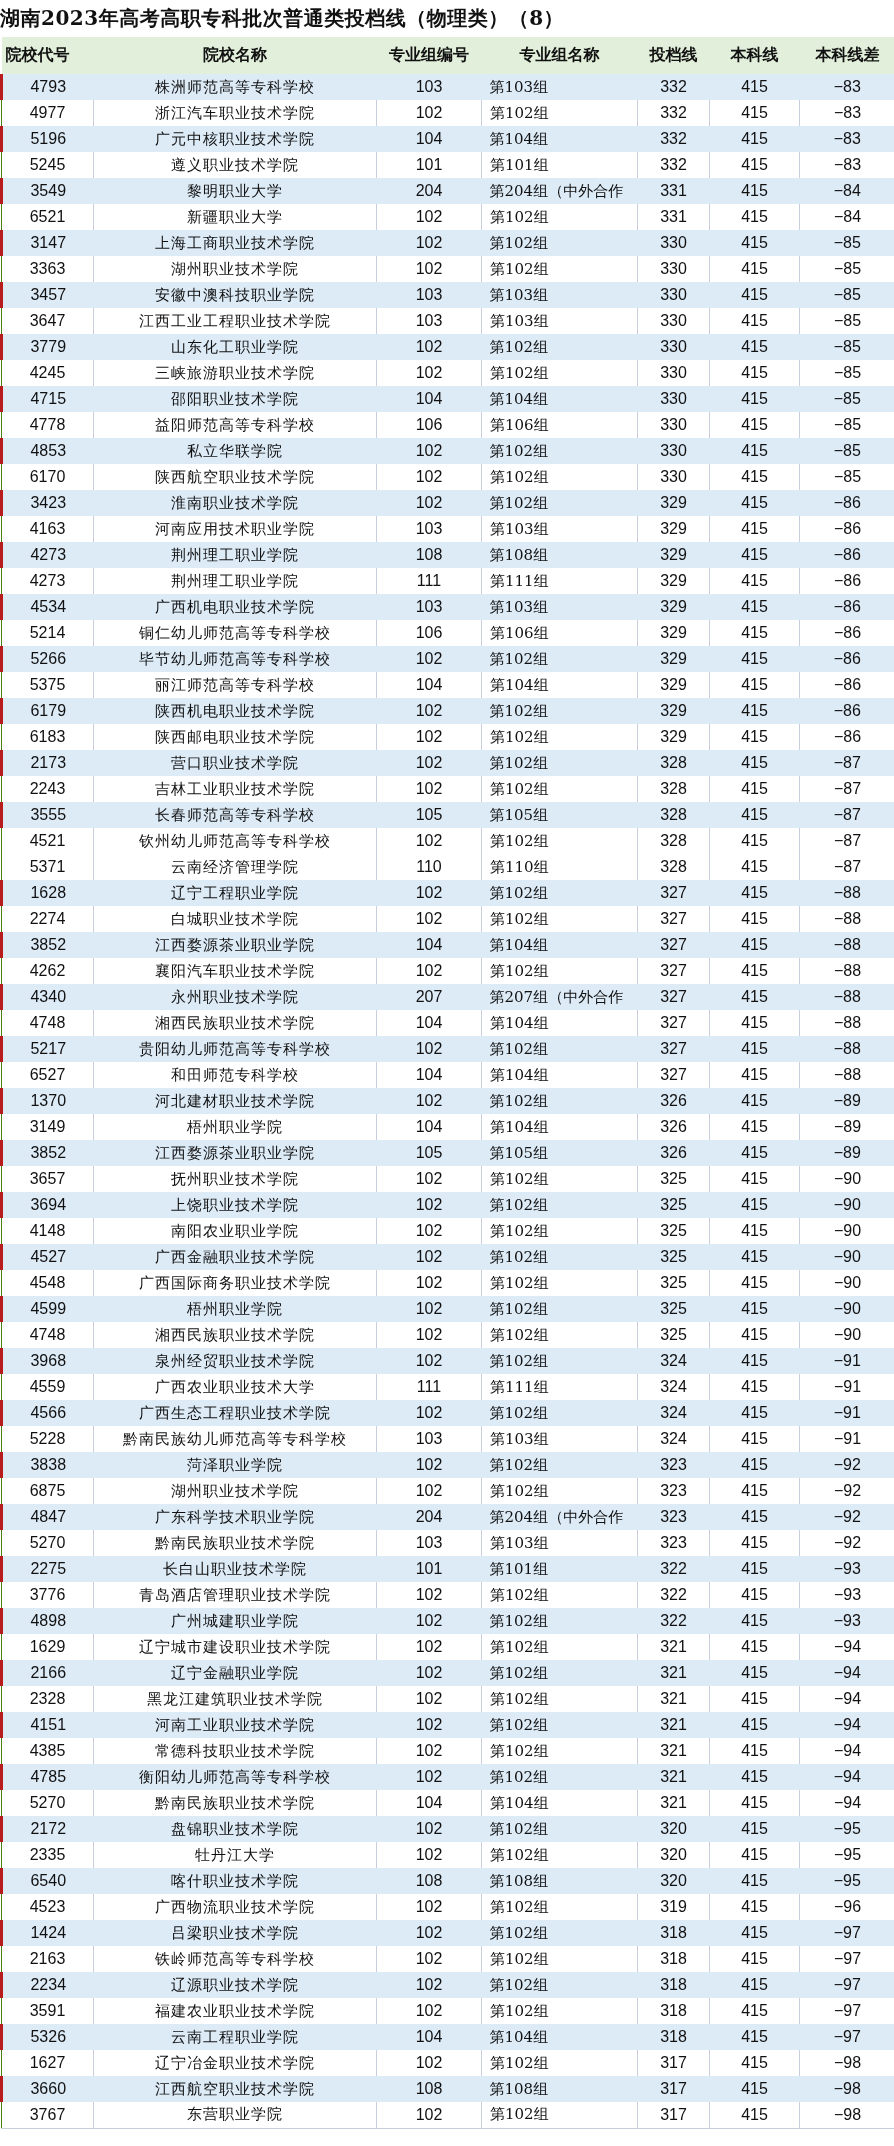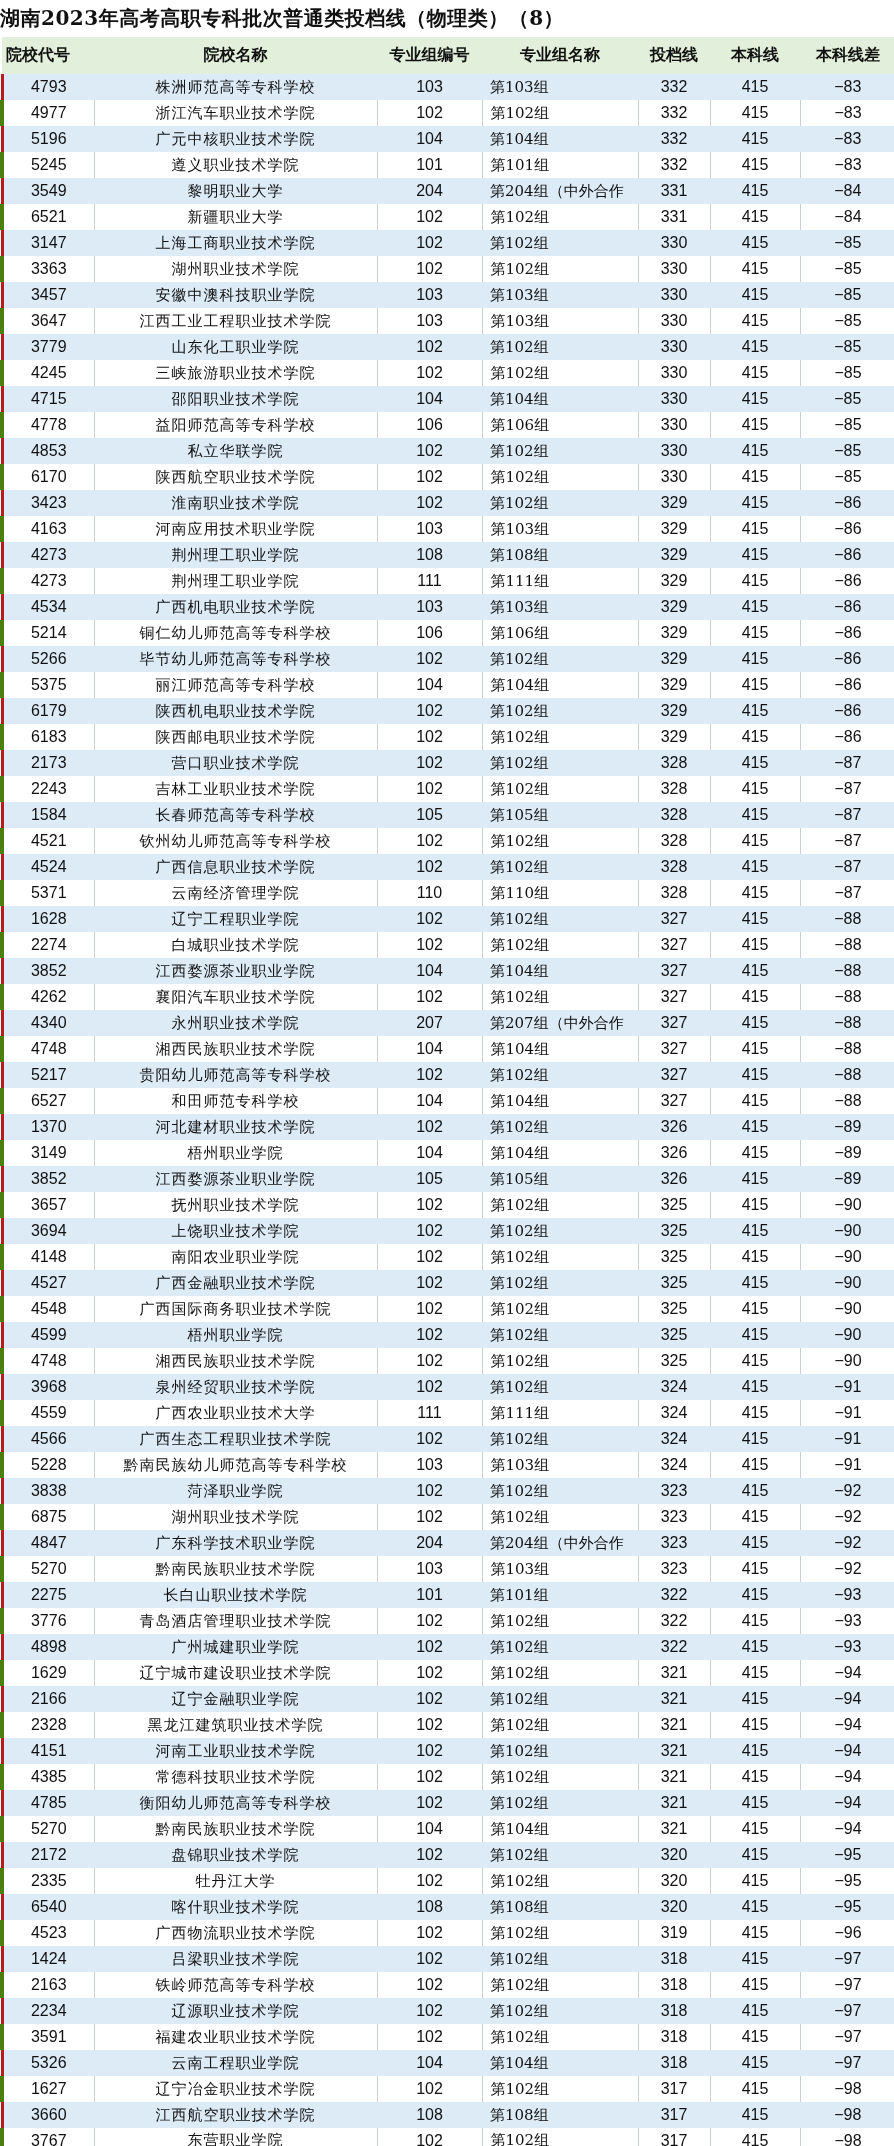--- a/index.html
+++ b/index.html
@@ -19,21 +19,21 @@
   }
   thead th.l { text-align: left; padding-left: 4px; }
   tbody tr { height: 26px; }
   tbody tr.odd { background: #ddebf7; }
   tbody tr.even { background: #ffffff; }
   tbody td {
     padding: 0; font-size: 16px; text-align: center; white-space: nowrap; overflow: hidden;
     font-family: "Liberation Sans", sans-serif;
   }
   tbody tr.even td { border-left: 1px solid #c6cfdb; }
-  tbody tr.even td:first-child { border-left: 4px solid #4d7c0f; }
+  tbody tr.even td:first-child { border-left: 1px solid #4d7c0f; }
   tbody tr.odd td:first-child { border-left: 3px solid #b91c1c; }
   tbody td:last-child { border-right: 1px solid #c6cfdb; }
   td.name { font-family: "DejaVu Serif", serif; font-size: 15px; letter-spacing: 1px; }
   td.gname { text-align: left; padding-left: 8px; font-family: "DejaVu Serif", serif; font-size: 15px; }
   tbody tr:last-child td { border-bottom: 1px solid #c6cfdb; }
 </style>
 </head>
 <body>
 
 <div class="title">湖南2023年高考高职专科批次普通类投档线（物理类）（8）</div>
@@ -306,40 +306,31 @@
       <tr class="even">
         <td>2243</td>
         <td class="name">吉林工业职业技术学院</td>
         <td>102</td>
         <td class="gname">第102组</td>
         <td>328</td>
         <td>415</td>
         <td>−87</td>
       </tr>
       <tr class="odd">
-        <td>1584</td>
+        <td>3555</td>
         <td class="name">长春师范高等专科学校</td>
         <td>105</td>
         <td class="gname">第105组</td>
         <td>328</td>
         <td>415</td>
         <td>−87</td>
       </tr>
       <tr class="even">
         <td>4521</td>
         <td class="name">钦州幼儿师范高等专科学校</td>
-        <td>102</td>
-        <td class="gname">第102组</td>
-        <td>328</td>
-        <td>415</td>
-        <td>−87</td>
-      </tr>
-      <tr class="odd">
-        <td>4524</td>
-        <td class="name">广西信息职业技术学院</td>
         <td>102</td>
         <td class="gname">第102组</td>
         <td>328</td>
         <td>415</td>
         <td>−87</td>
       </tr>
       <tr class="even">
         <td>5371</td>
         <td class="name">云南经济管理学院</td>
         <td>110</td>

